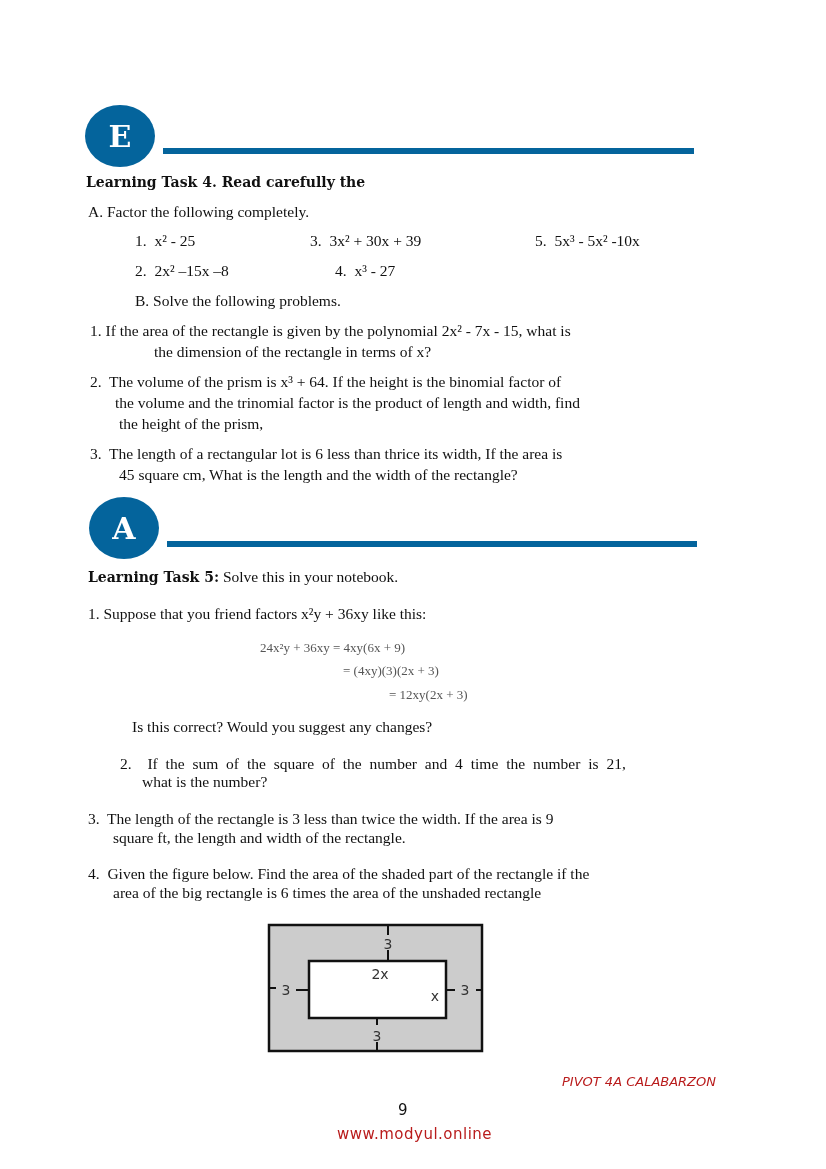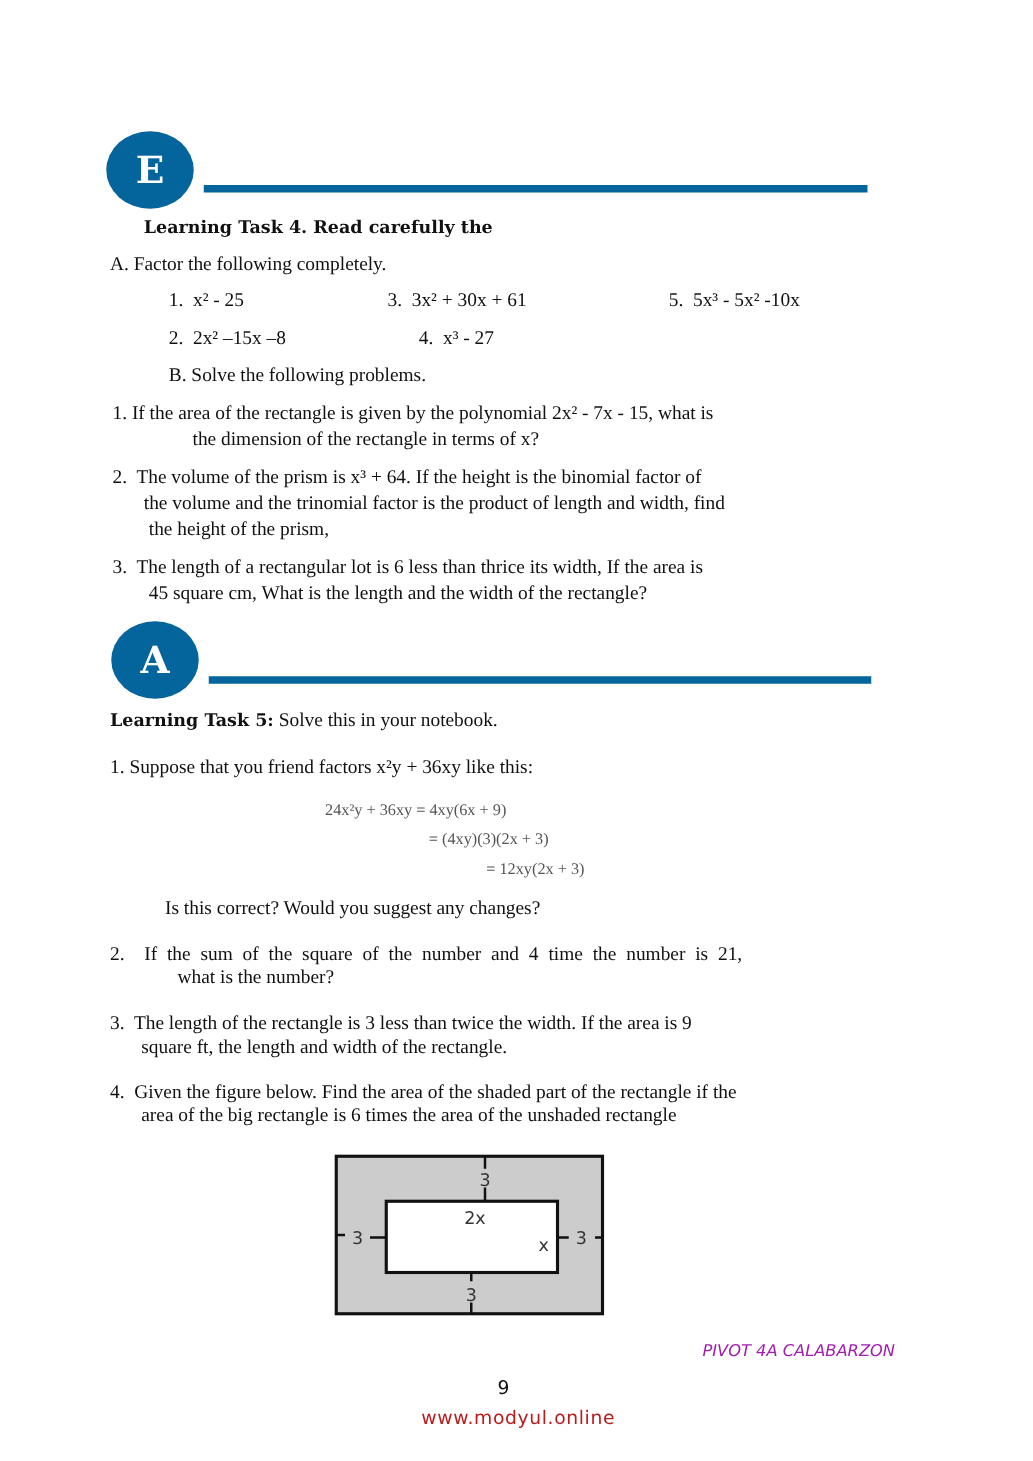--- a/index.html
+++ b/index.html
@@ -12,43 +12,43 @@
 
   .badge { position: absolute; width: 70px; height: 62px; border-radius: 50%;
            background: #04649c; color: #fff; display: flex; align-items: center;
            justify-content: center; font-family: "DejaVu Serif", serif; font-weight: bold;
            font-size: 30px; }
   .rule { position: absolute; height: 6px; background: #04649c; }
 
   .just { white-space: normal; text-align: justify; text-align-last: left; }
   .eq { font-family: "Liberation Serif", "DejaVu Serif", serif; font-size: 13px; color: #555; }
 
-  .footer-pivot { font-family: "DejaVu Sans", sans-serif; font-style: italic; font-size: 13px; color: #a21caf; }
+  .footer-pivot { font-family: "DejaVu Sans", sans-serif; font-style: italic; font-size: 13px; color: #b91c1c; }
   .page-num { font-family: "DejaVu Sans", sans-serif; font-size: 15px; color: #111; }
   .watermark { font-family: "DejaVu Sans", sans-serif; font-size: 15px; color: #b91c1c; letter-spacing: 0.5px; }
 </style>
 </head>
 <body>
 
 <div class="page">
 
   <div class="badge" style="left: 85px; top: 105px; background: rgb(4, 100, 156);">
     <span>E</span>
   </div>
   <div class="rule" style="left: 163px; top: 148px; width: 531px; background: rgb(4, 100, 156);"></div>
 
-  <div class="abs bold-serif" style="left:86px; top:174px;margin-left:29px;">Learning Task 4.  Read carefully the</div>
+  <div class="abs bold-serif" style="left:86px; top:174px;">Learning Task 4.  Read carefully the</div>
 
   <div class="abs serif" style="left:88px; top:203px;">A.  Factor the following completely.</div>
 
   <div class="abs serif" style="left:135px; top:232px;">
     <span>1.</span>&nbsp; <span>x² - 25</span>
   </div>
   <div class="abs serif" style="left:310px; top:232px;">
-    <span>3.</span>&nbsp; <span>3x² + 30x + 61</span>
+    <span>3.</span>&nbsp; <span>3x² + 30x + 39</span>
   </div>
   <div class="abs serif" style="left:535px; top:232px;">
     <span>5.</span>&nbsp; <span>5x³ -  5x²  -10x</span>
   </div>
   <div class="abs serif" style="left:135px; top:262px;">
     <span>2.</span>&nbsp; <span>2x² –15x –8</span>
   </div>
   <div class="abs serif" style="left:335px; top:262px;">
     <span>4.</span>&nbsp; <span>x³ -  27</span>
   </div>
@@ -90,21 +90,21 @@
 
   <div class="abs eq" style="left:260px; top:640px;">
     <span>24x²y + 36xy</span> <span>= 4xy(6x + 9)</span>
   </div>
   <div class="abs eq" style="left:343px; top:663px;">= (4xy)(3)(2x + 3)</div>
   <div class="abs eq" style="left:343px; top:687px;margin-left:46px;">= 12xy(2x + 3)</div>
 
   <div class="abs serif" style="left:132px; top:718px;">Is this correct? Would you suggest any changes?</div>
 
   <div class="abs serif" style="left:88px; top:755px; width:615px;">
-    <div class="just" style="word-spacing:4px;">
+    <div class="just" style="word-spacing:4px;margin-left:32px;">
       <span>2.</span>&nbsp;
       <span>If the sum of the square of the number and 4 time the number is 21,</span>
     </div>
   </div>
   <div class="abs serif" style="left:142px; top:773px;">what is the number?</div>
 
   <div class="abs serif" style="left:88px; top:810px;">
     <span>3.</span>&nbsp;
     <span>The length of the rectangle is 3 less than twice the width. If the area is 9</span>
   </div>

